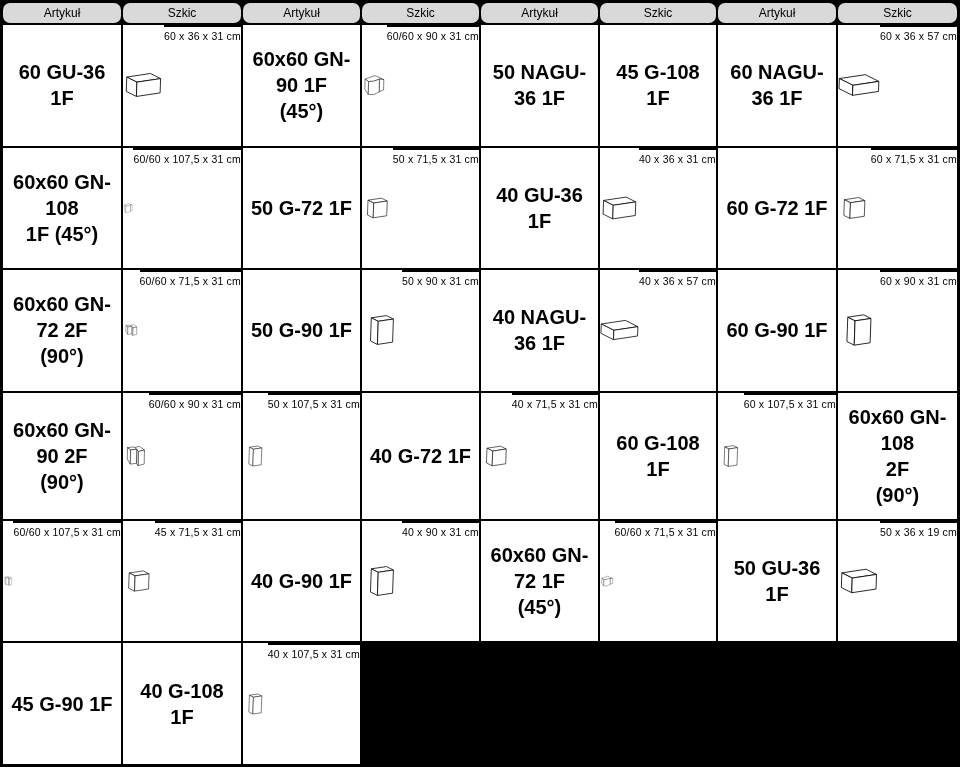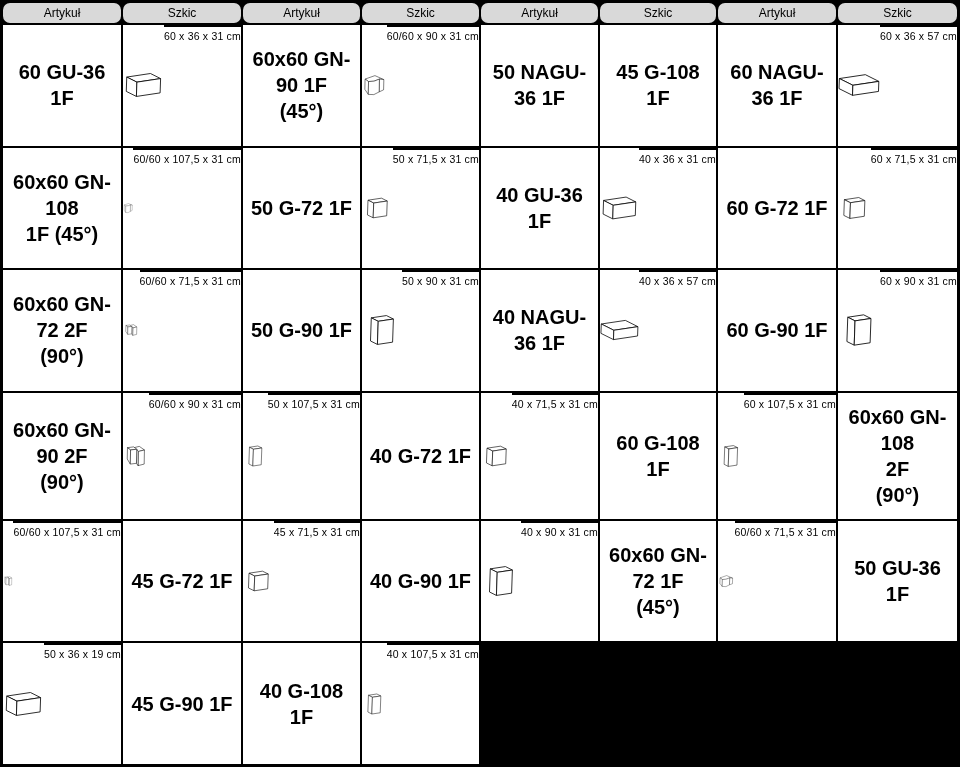--- a/index.html
+++ b/index.html
@@ -282,21 +282,20 @@
             <polygon points="60.0,24.0 84.0,18.0 83.0,83.0 59.0,89.0"></polygon>
             <polygon points="54.0,15.0 60.0,24.0 59.0,89.0 53.0,80.0"></polygon>
             <polygon points="18.0,9.0 42.0,6.0 54.0,15.0 30.0,18.0"></polygon>
             <polygon points="18.0,9.0 30.0,18.0 29.0,83.0 17.0,61.7"></polygon>
             <polygon points="30.0,18.0 54.0,15.0 53.0,80.0 29.0,83.0"></polygon>
           </g>
         </svg>
       </div>
       <div class="dim">60/60 x 107,5 x 31 cm</div>
     </div>
-    <div class="acell">45 G-72 1F</div>
     <div class="scell">
       <div class="draw">
         <svg viewBox="0 0 100 94" width="100" height="94">
           <g transform="translate(38.1 30.9)" fill="#fff" stroke="#000000" stroke-width="2" stroke-linejoin="round">
             <polygon points="-18.6,-9.3 25.4,-15.9 44.0,-6.6 0.0,0.0"></polygon>
             <polygon points="-18.6,-9.3 0.0,0.0 -1.7,48.0 -20.3,38.7"></polygon>
             <polygon points="0.0,0.0 44.0,-6.6 42.3,41.4 -1.7,48.0"></polygon>
           </g>
         </svg>
       </div>

